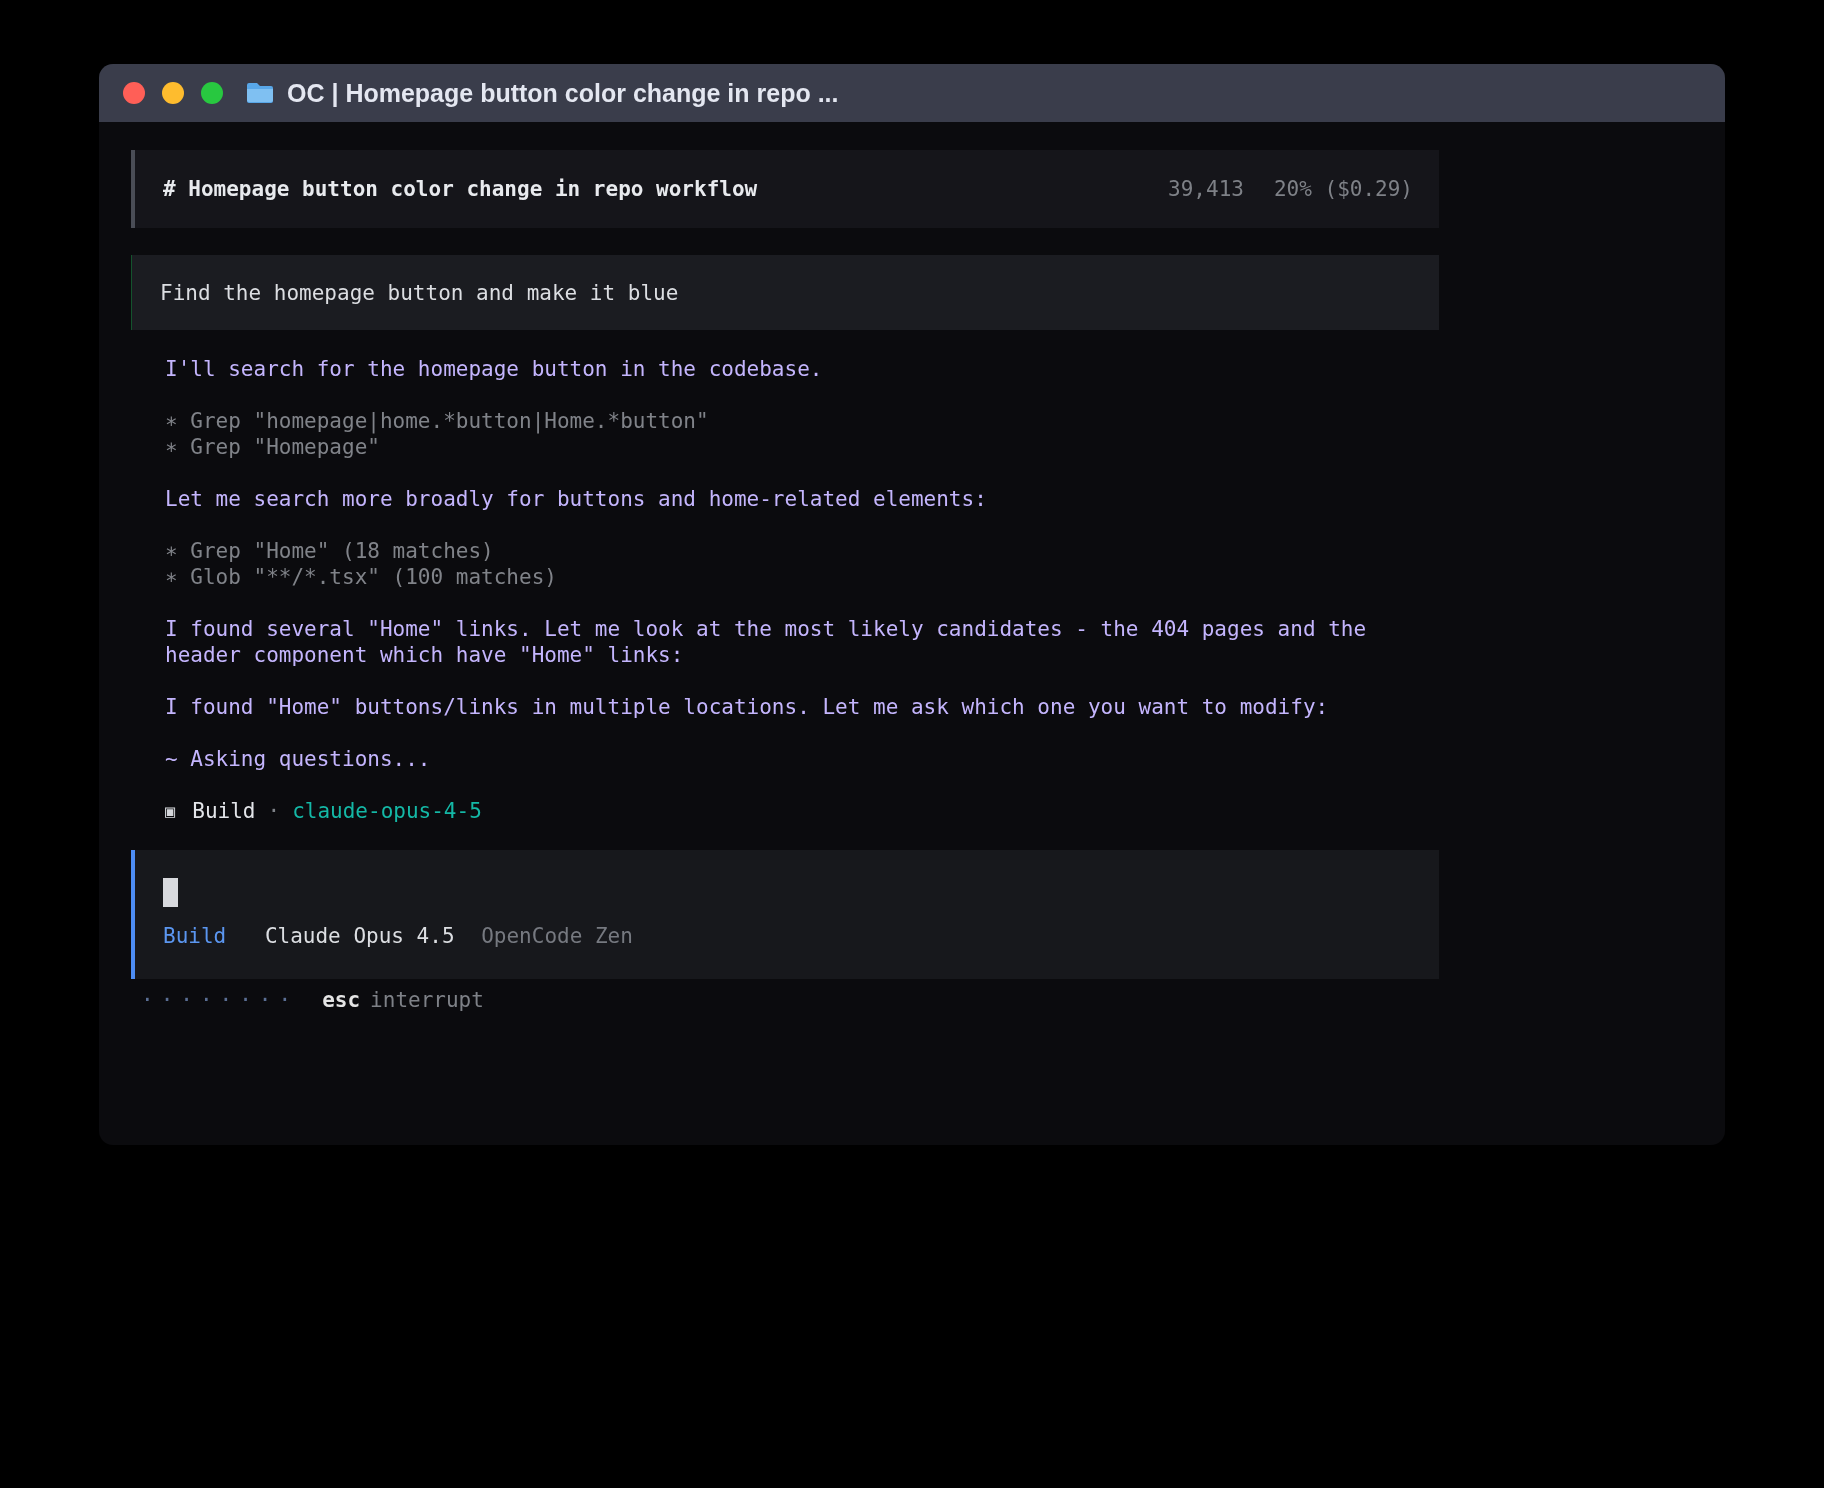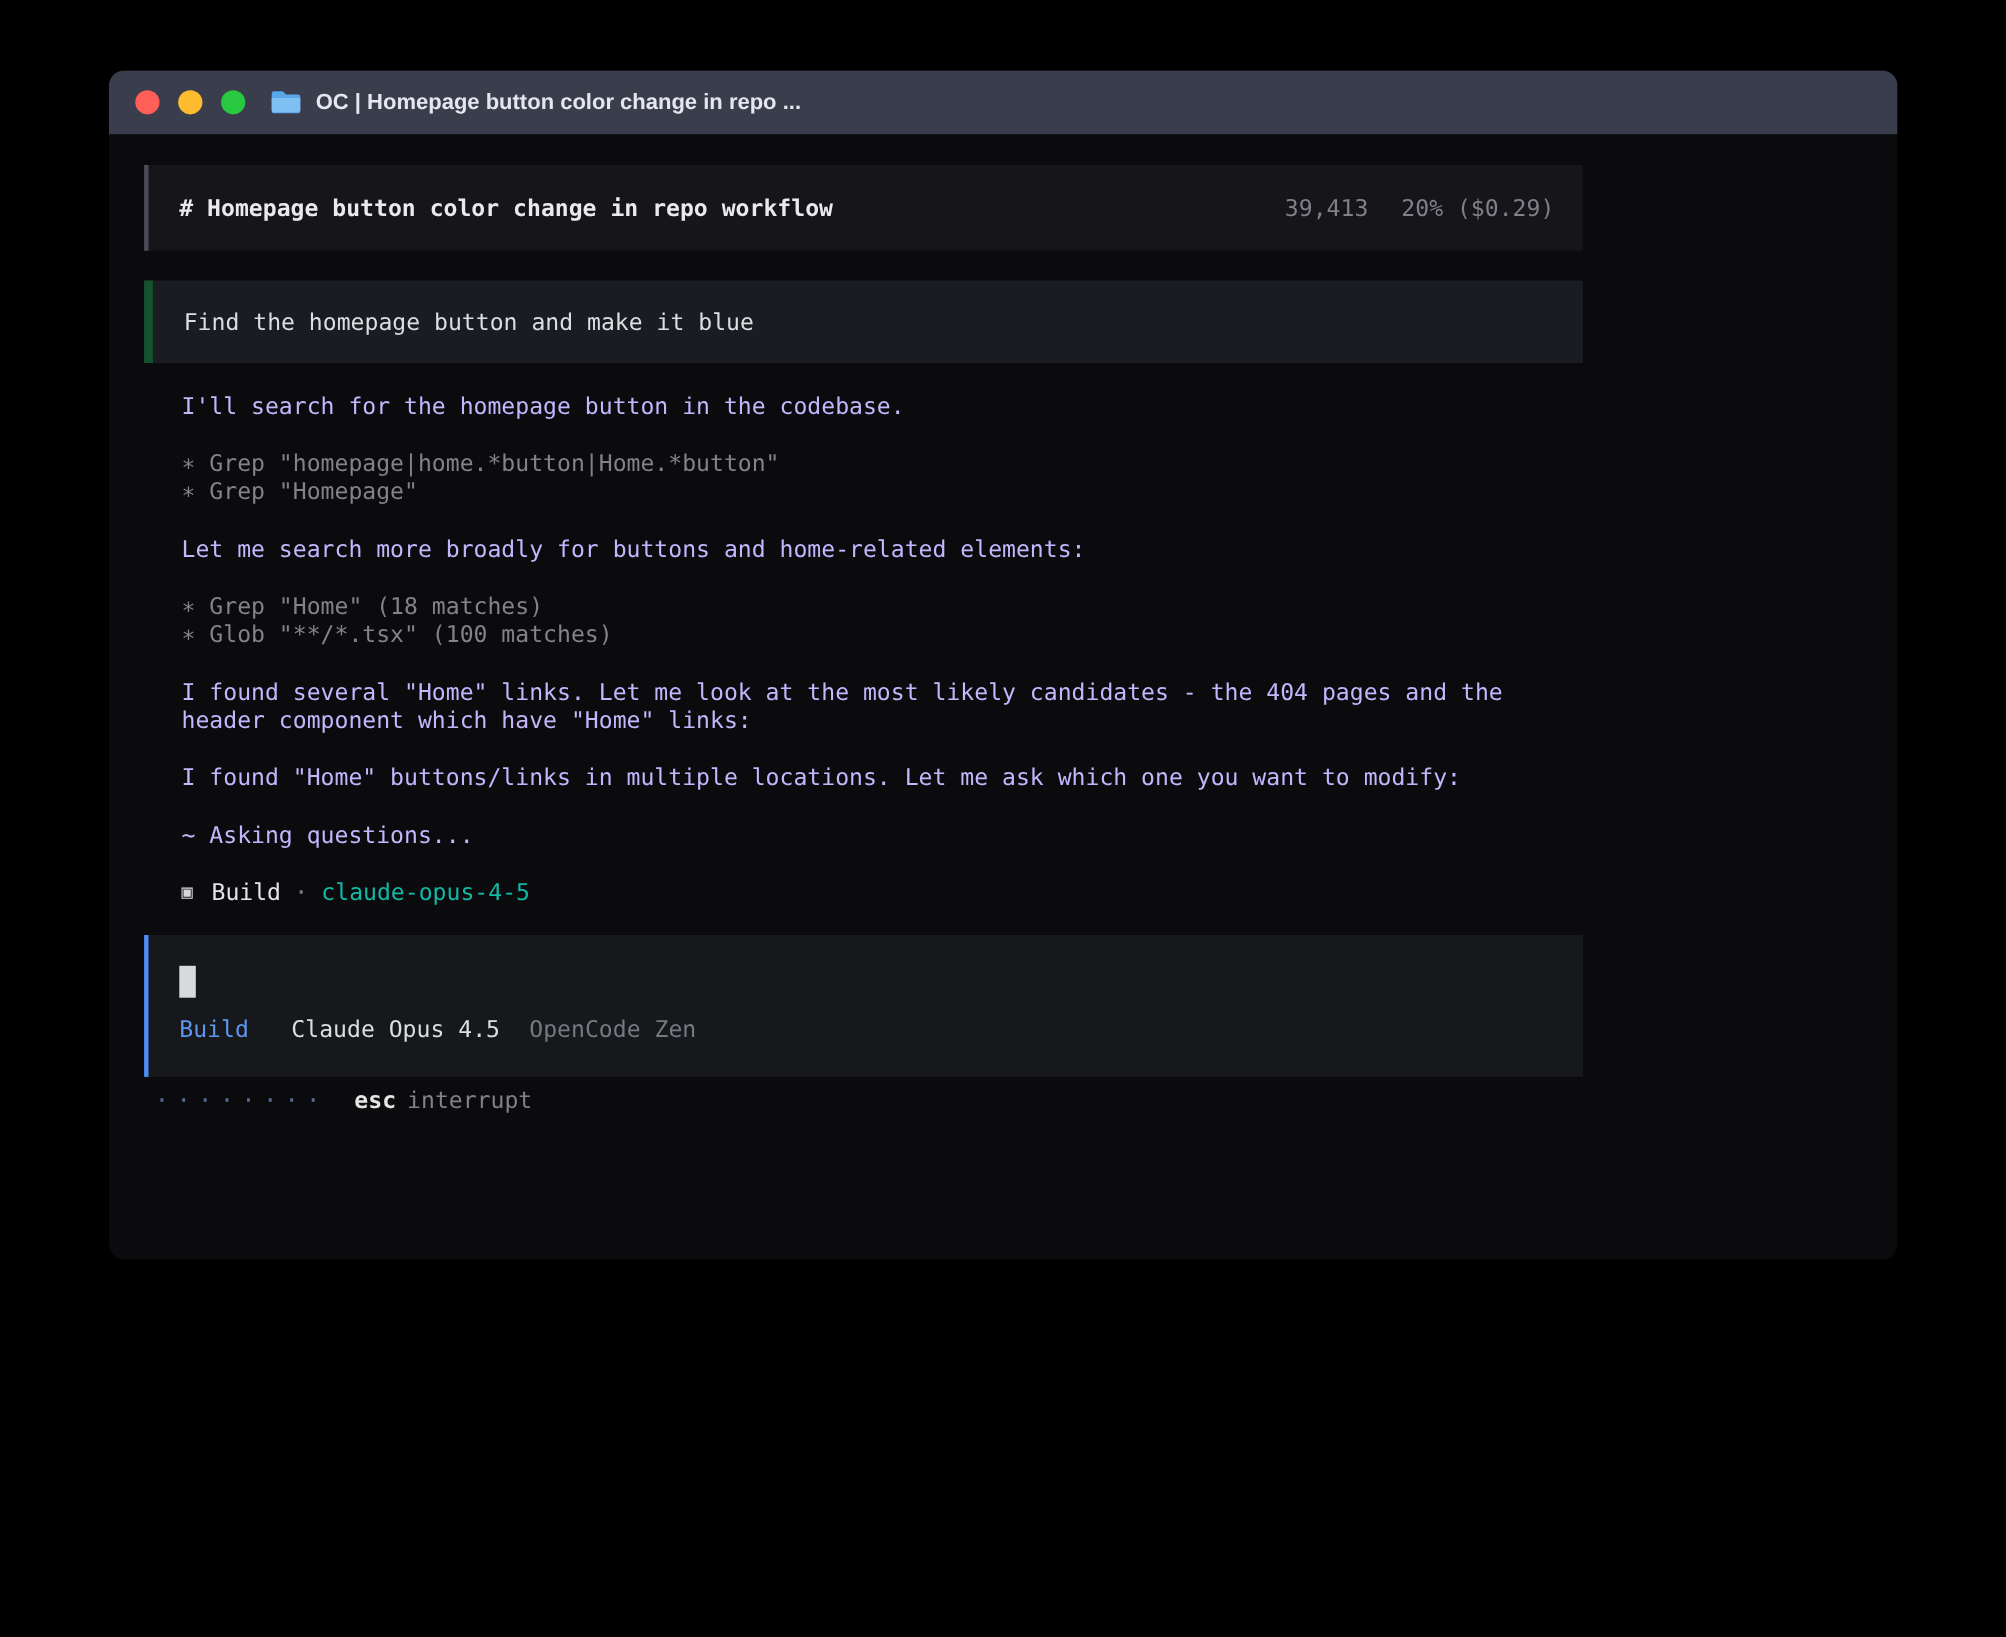--- a/index.html
+++ b/index.html
@@ -24,21 +24,21 @@
     align-items: center;
     padding: 0 24px;
   }
   .traffic { display: flex; gap: 17px; align-items: center; }
   .light { width: 22px; height: 22px; border-radius: 50%; cursor: default; }
   .titlebar .folder { margin-left: 22px; display: flex; align-items: center; }
   .titlebar .title {
     margin-left: 12px;
     font-family: "Liberation Sans", sans-serif;
     font-weight: bold;
-    font-size: 20px;
+    font-size: 25px;
     color: #e4e7f1;
     white-space: nowrap;
   }
 
   
   .content {
     padding: 28px 0 0 32px;
     font-size: 21px;
     line-height: 26px;
     color: #dcdee2;
@@ -54,21 +54,21 @@
     display: flex;
     justify-content: space-between;
     align-items: center;
     padding: 26px 26px 26px 28px;
   }
   .session-header .h-title { font-weight: bold; color: #e8eaee; white-space: pre; }
   .session-header .h-meta { color: #7e8187; display: flex; gap: 30px; white-space: pre; }
 
   .user-block {
     margin-top: 27px;
-    border-left: 8px solid #14532d;
+    border-left: 1px solid #14532d;
     background: #1b1c21;
     padding: 25px 26px 24px 28px;
   }
 
   .transcript { padding-left: 34px; margin-top: 26px; }
   .transcript .t-block { margin-bottom: 26px; }
   .transcript .text { max-width: 1240px; color: #c4b5fd; }
   .transcript .tool-line { color: #808389; white-space: pre; }
 
   .status-row { display: flex; align-items: center; }

